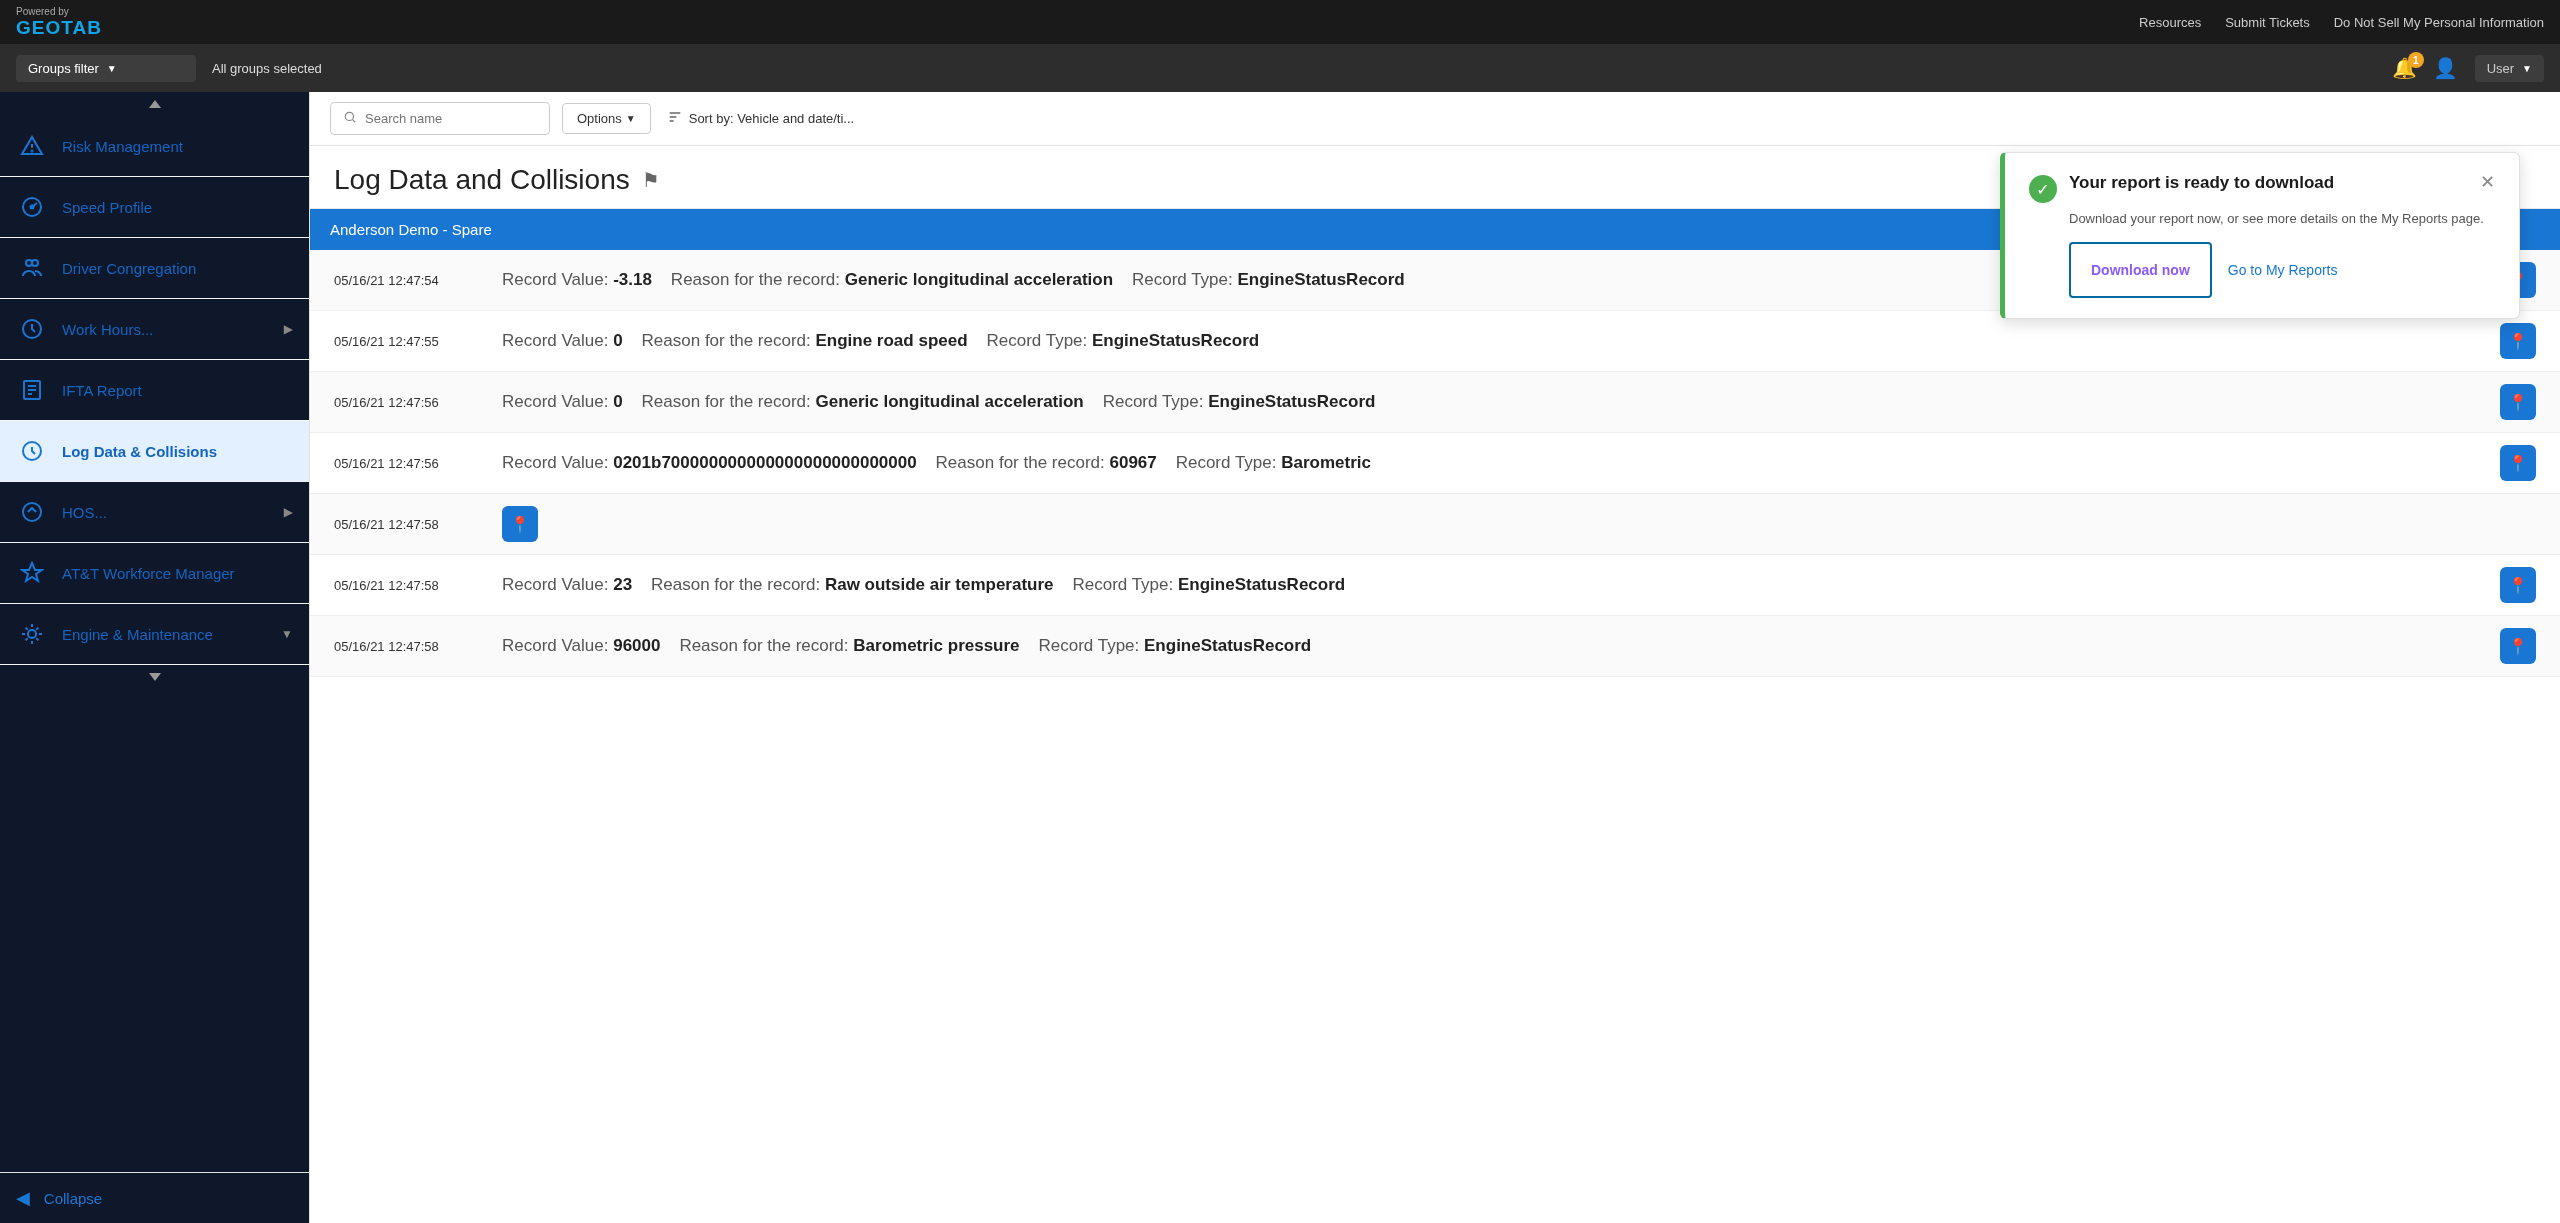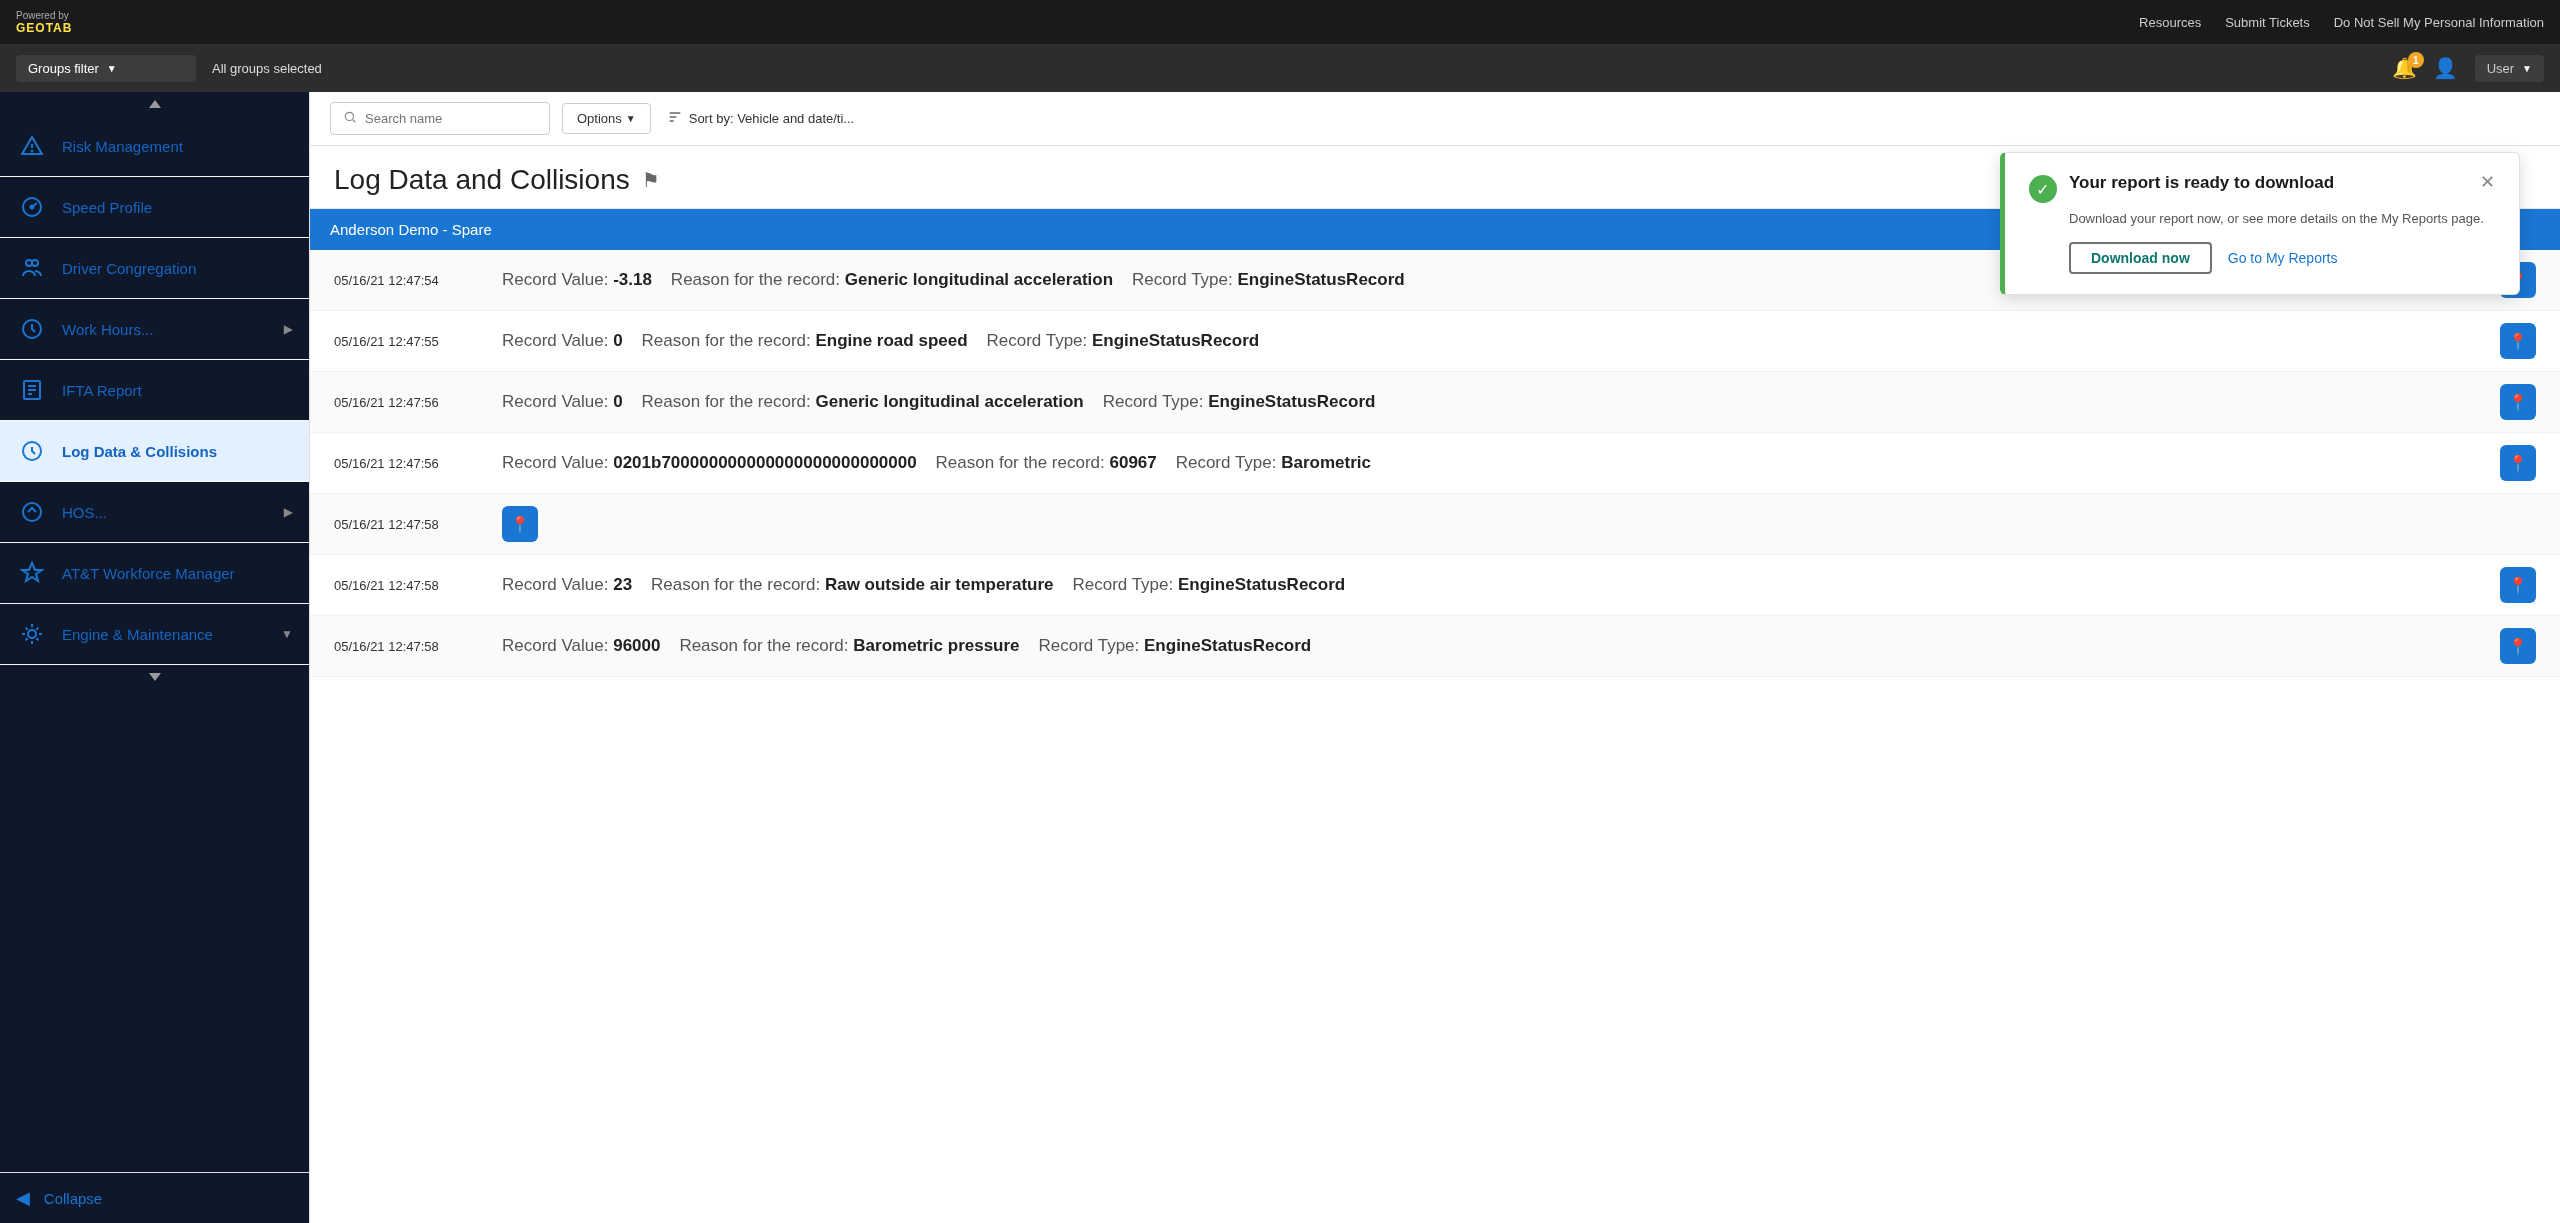--- a/index.html
+++ b/index.html
@@ -10,21 +10,21 @@
       background: #1a1a1a;
       height: 44px;
       display: flex;
       align-items: center;
       justify-content: space-between;
       padding: 0 16px;
       color: #fff;
     }
     .top-bar-left { display: flex; align-items: center; gap: 8px; }
     .top-bar-logo { display: flex; align-items: center; gap: 6px; }
-    .logo-brand { color: #fde047; font-weight: 700; font-size: 12px; letter-spacing: 1px; }
+    .logo-brand { color: #0ea5e9; font-weight: 700; font-size: 19px; letter-spacing: 1px; }
     .top-bar-right { display: flex; align-items: center; gap: 24px; font-size: 13px; justify-content: flex-end; }
     .top-bar-right a { color: #ccc; text-decoration: none; cursor: pointer; }
 
     
     .groups-bar {
       background: #2d2d2d;
       height: 48px;
       display: flex;
       align-items: center;
       padding: 0 16px;
@@ -329,26 +329,26 @@
       margin-bottom: 16px;
     }
     .notif-actions {
       margin-left: 40px;
       display: flex;
       align-items: center;
       gap: 16px;
     }
     .download-btn {
       background: #fff;
-      border: 2px solid #737373;
+      border: 2px solid #0369a1;
       border-radius: 4px;
-      padding: 6px 20px;
+      padding: 18px 20px;
       font-size: 14px;
       font-weight: 600;
-      color: #0f766e;
+      color: #8b5cf6;
       cursor: pointer;
     }
     .my-reports-link {
       color: #1976d2;
       text-decoration: none;
       font-size: 14px;
       cursor: pointer;
     }
   </style>
 </head>

